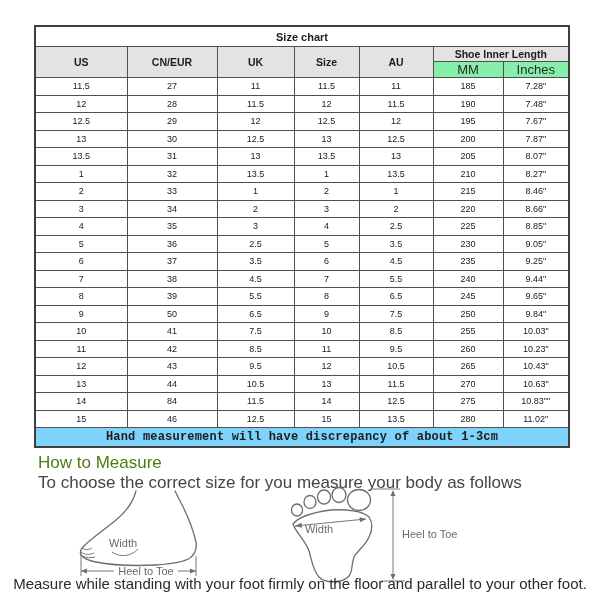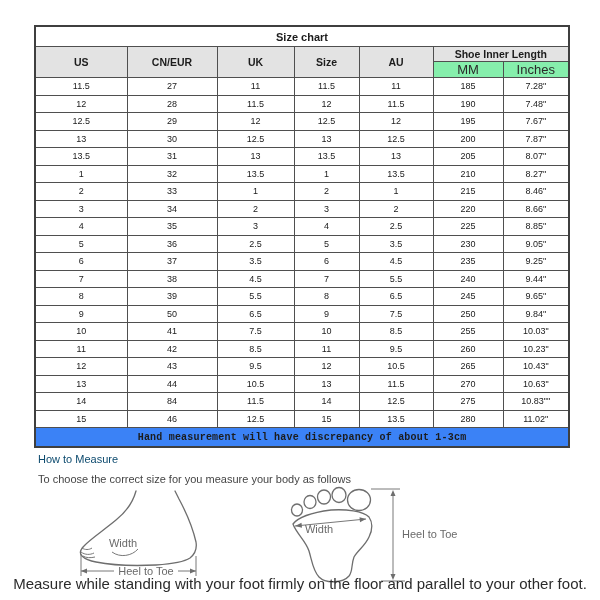--- a/index.html
+++ b/index.html
@@ -10,28 +10,28 @@
   table.size-table{position:absolute;left:34px;top:25px;width:534px;
     border-collapse:collapse;table-layout:fixed;border:2px solid #3f3f3f;}
   table.size-table td,table.size-table th{border:1px solid #4f4f4f;text-align:center;
     padding:0;vertical-align:middle;overflow:hidden;}
   .title-cell{height:19px;font-size:11px;font-weight:bold;background:#ffffff;}
   .head-row th{background:#e3e3e3;font-size:10.5px;font-weight:bold;height:14px;}
   .group-head{height:14px;}
   .subhead-row th{background:#86efac;font-size:13px;font-weight:normal;height:13px;color:#2a2a2a;}
   tbody td{height:16.5px;font-size:9px;background:#ffffff;color:#202020;}
   .foot-note{height:18px;font-family:"Liberation Mono",monospace;font-weight:bold;
-    font-size:10px;letter-spacing:0.2px;background:#3b82f6;}
+    font-size:12px;letter-spacing:0.2px;background:#7dd3fc;}
 
   
   .reference-note{position:absolute;left:30px;top:443px;
     font-family:"Liberation Mono",monospace;font-weight:bold;font-size:9px;
     letter-spacing:0.3px;color:#111111;}
-  .htm-heading{position:absolute;left:38px;top:453px;font-size:11px;color:#0c4a6e;}
-  .htm-sub{position:absolute;left:38px;top:473px;font-size:11px;color:#454545;}
+  .htm-heading{position:absolute;left:38px;top:453px;font-size:17px;color:#4d7c0f;}
+  .htm-sub{position:absolute;left:38px;top:473px;font-size:17px;color:#454545;}
   .caption{position:absolute;left:0;top:575px;width:600px;text-align:center;
     font-size:15px;color:#2b2b2b;}
 
   
   .diagram-side{position:absolute;left:76px;top:490px;}
   .diagram-print{position:absolute;left:281px;top:485px;}
   svg .ln{stroke:#6e6e6e;stroke-width:1.3;fill:none;stroke-linecap:round;}
   svg .thin{stroke:#787878;stroke-width:1;fill:none;}
   svg .lbl{font-family:"Liberation Sans",sans-serif;font-size:11px;fill:#6a6a6a;}
 </style>

